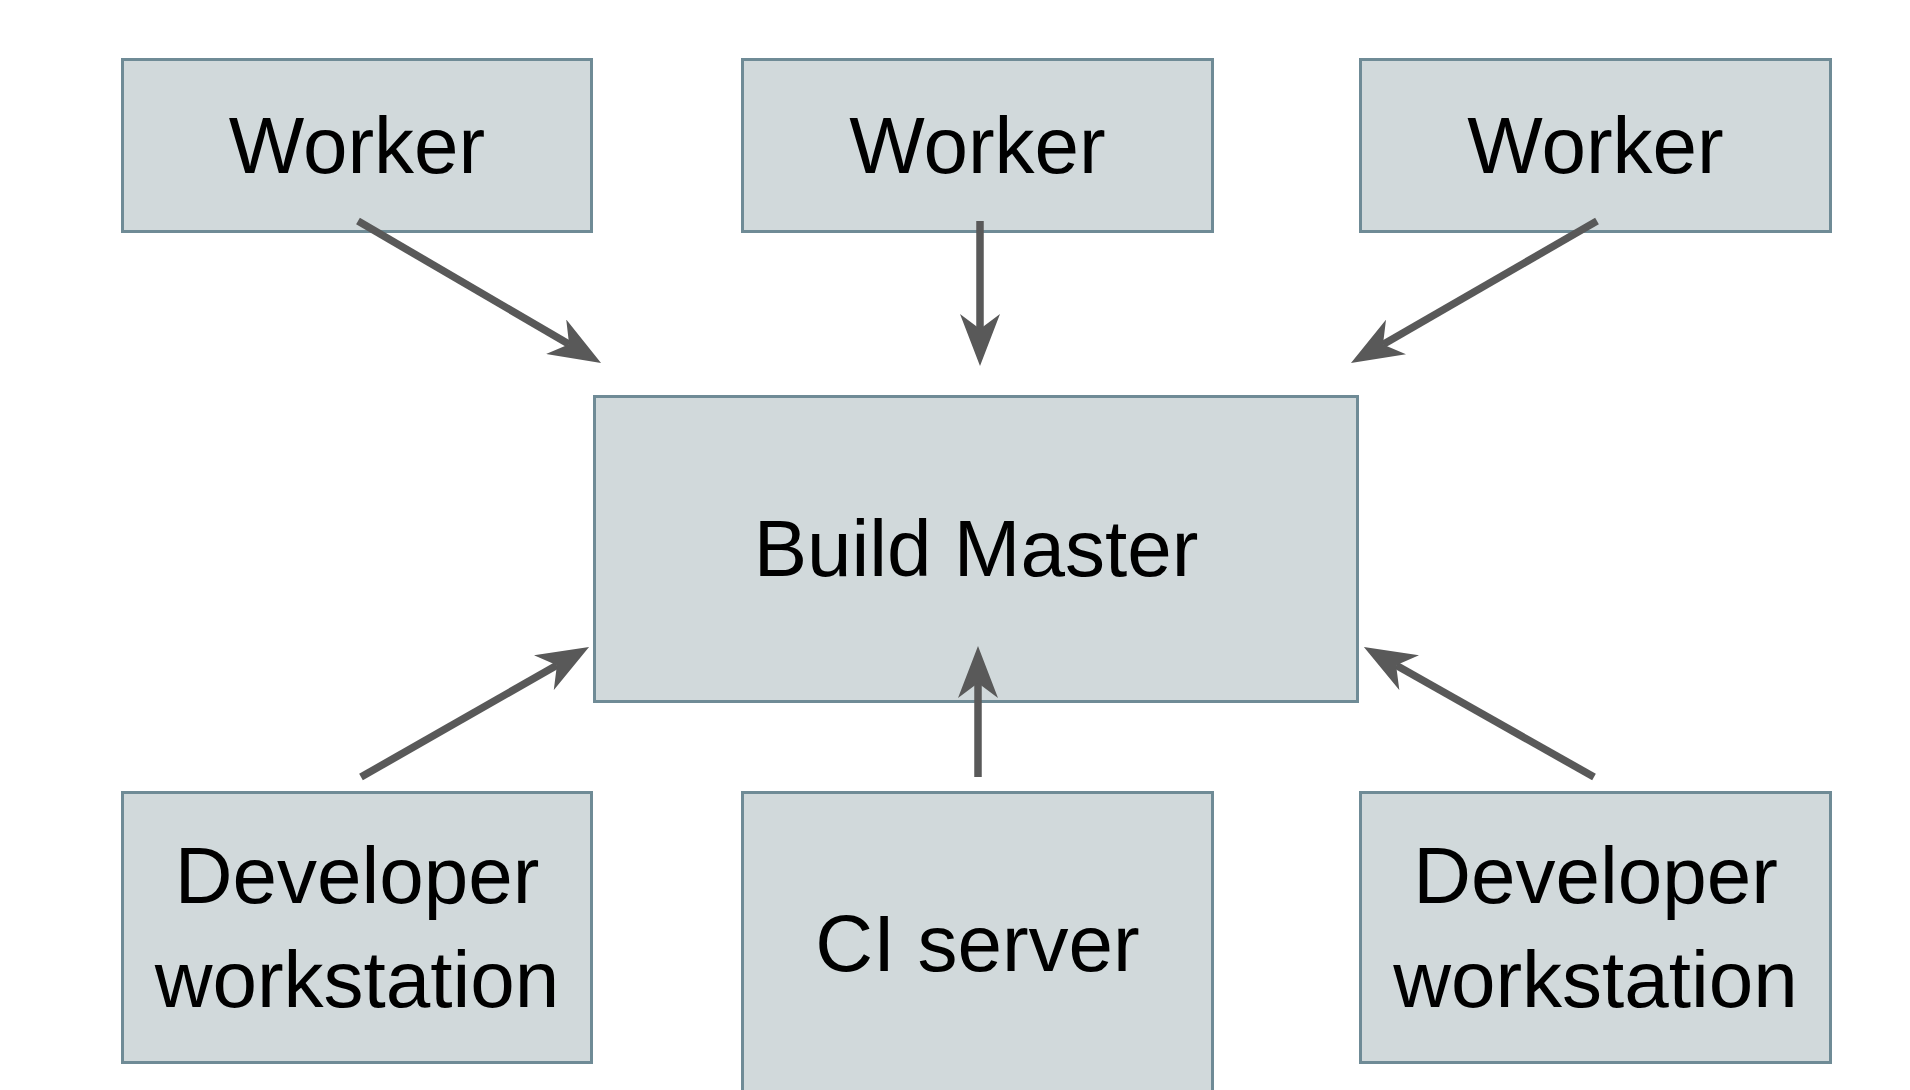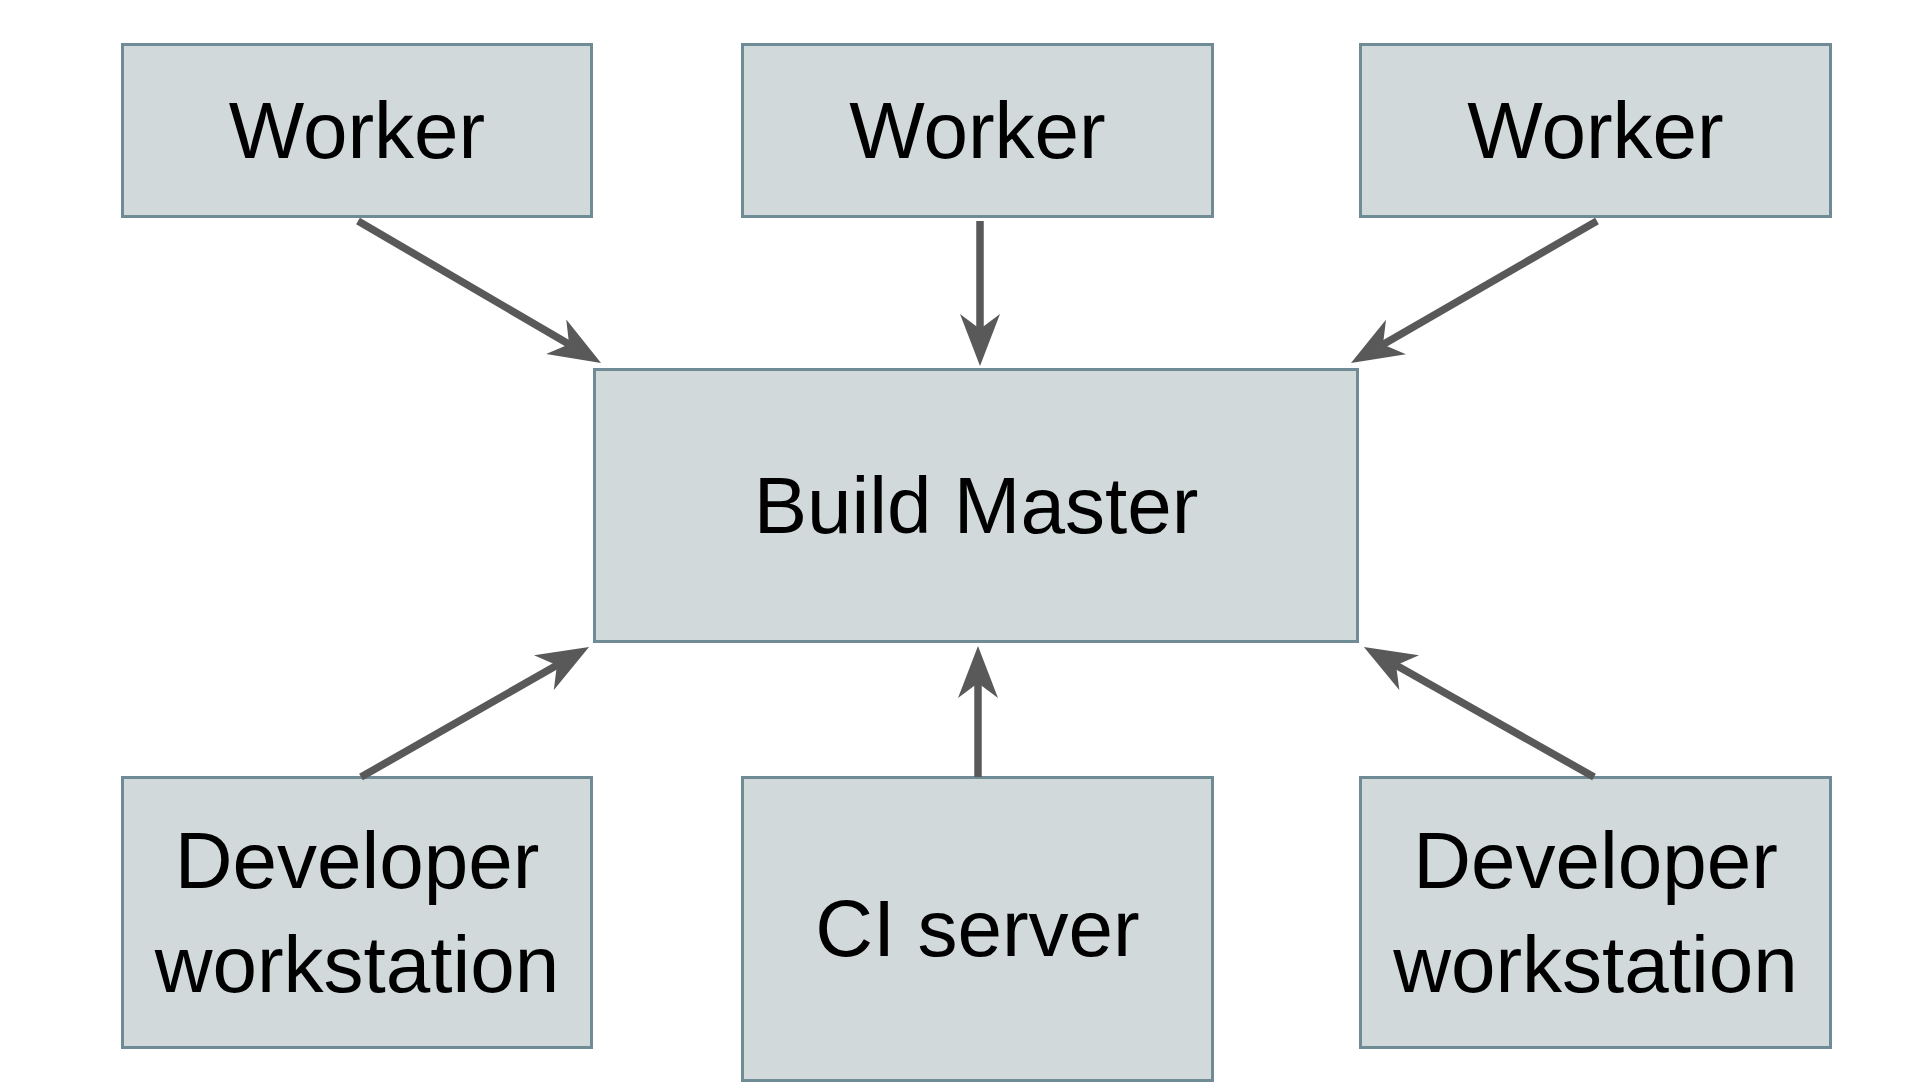--- a/index.html
+++ b/index.html
@@ -20,33 +20,34 @@
     font-family: "Liberation Sans", "DejaVu Sans", sans-serif;
   }
   .node {
     position: absolute;
     background: var(--node-fill);
     border: 3px solid var(--node-border);
     display: flex;
     align-items: center;
     justify-content: center;
     text-align: center;
+    margin-top: 15px;
   }
   .node .label {
     font-size: 80px;
     line-height: 1.3;
     color: var(--text-color);
     letter-spacing: 0px;
     padding: 0 8px;
   }
   
   #node-worker-1      { left: 121px;  top: 43px;  width: 472px; height: 175px; }
   #node-worker-2      { left: 741px;  top: 43px;  width: 473px; height: 175px; }
   #node-worker-3      { left: 1359px; top: 43px;  width: 473px; height: 175px; }
-  #node-build-master  { left: 593px;  top: 368px; width: 766px; height: 275px; }
+  #node-build-master  { left: 593px;  top: 380px; width: 766px; height: 308px; }
   #node-dev-left      { left: 121px;  top: 776px; width: 472px; height: 273px; }
   #node-ci-server     { left: 741px;  top: 776px; width: 473px; height: 306px; }
   #node-dev-right     { left: 1359px; top: 776px; width: 473px; height: 273px; }
 
   svg.edges {
     position: absolute;
     inset: 0;
     width: 1910px;
     height: 1090px;
     pointer-events: none;

